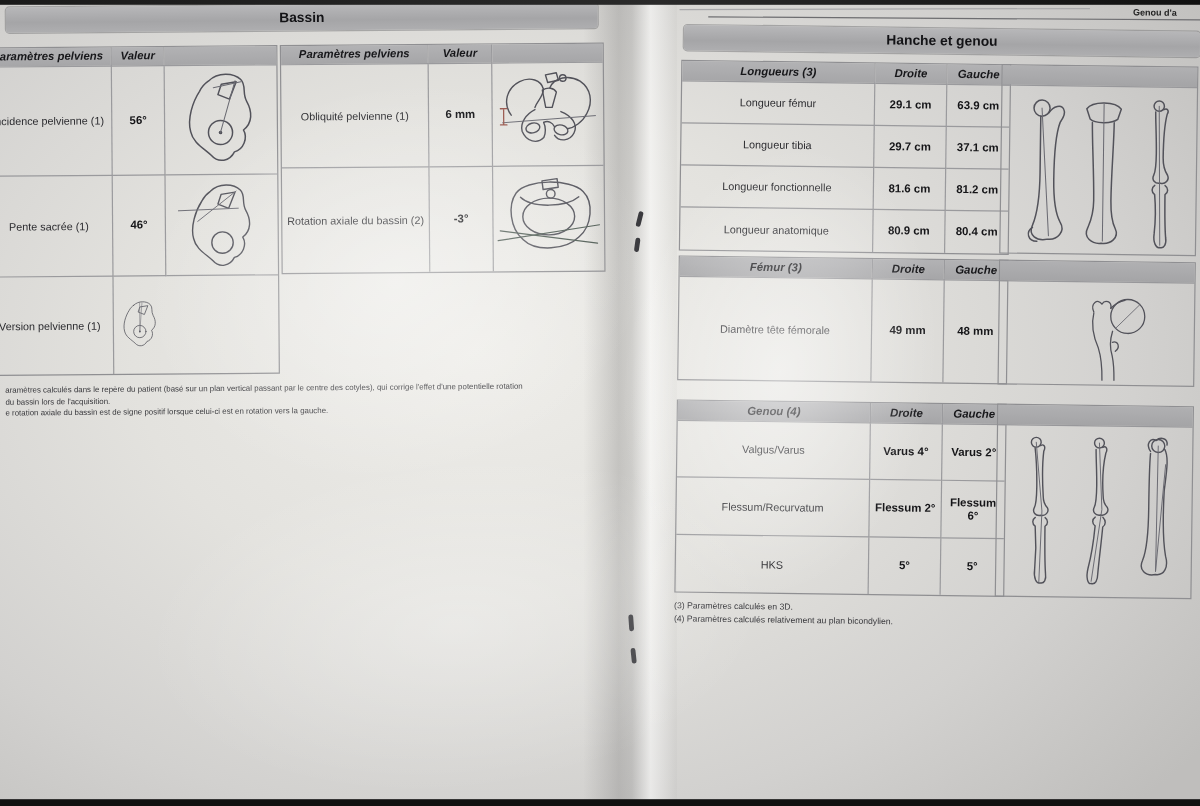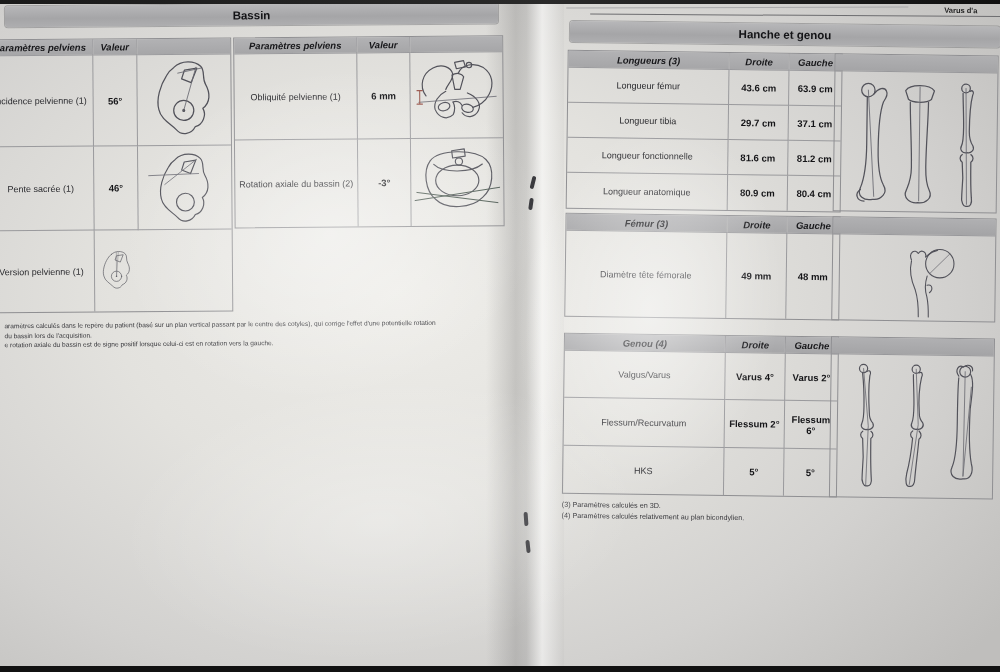--- a/index.html
+++ b/index.html
@@ -158,35 +158,35 @@
 
     <div class="footnotes" style="left:2px;top:321px;">
       <div>aramètres calculés dans le repère du patient (basé sur un plan vertical passant par le centre des cotyles), qui corrige l'effet d'une potentielle rotation</div>
       <div>du bassin lors de l'acquisition.</div>
       <div>e rotation axiale du bassin est de signe positif lorsque celui-ci est en rotation vers la gauche.</div>
     </div>
   </div>
 
   <div class="page" id="pageR">
 
-    <div id="dateLbl">Varus d'a</div>
+    <div id="dateLbl">Genou d'a</div>
     <div id="dateRule"></div>
     <div id="pageEdgeLine"></div>
 
     <div class="titlebar" style="left:570px;top:21px;width:430px;">
       <span>Hanche et genou</span>
     </div>
 
     <div class="tbl" style="left:568px;top:50px;grid-template-columns:161px 60px 52px;grid-template-rows:17px 35px 35px 35px 35px;">
       <div class="cell hcell">Longueurs (3)</div>
       <div class="cell hcell">Droite</div>
       <div class="cell hcell nr">Gauche</div>
 
       <div class="cell lbl">Longueur fémur</div>
-      <div class="cell val">43.6 cm</div>
+      <div class="cell val">29.1 cm</div>
       <div class="cell val nr">63.9 cm</div>
 
       <div class="cell lbl">Longueur tibia</div>
       <div class="cell val">29.7 cm</div>
       <div class="cell val nr">37.1 cm</div>
 
       <div class="cell lbl">Longueur fonctionnelle</div>
       <div class="cell val">81.6 cm</div>
       <div class="cell val nr">81.2 cm</div>
 

